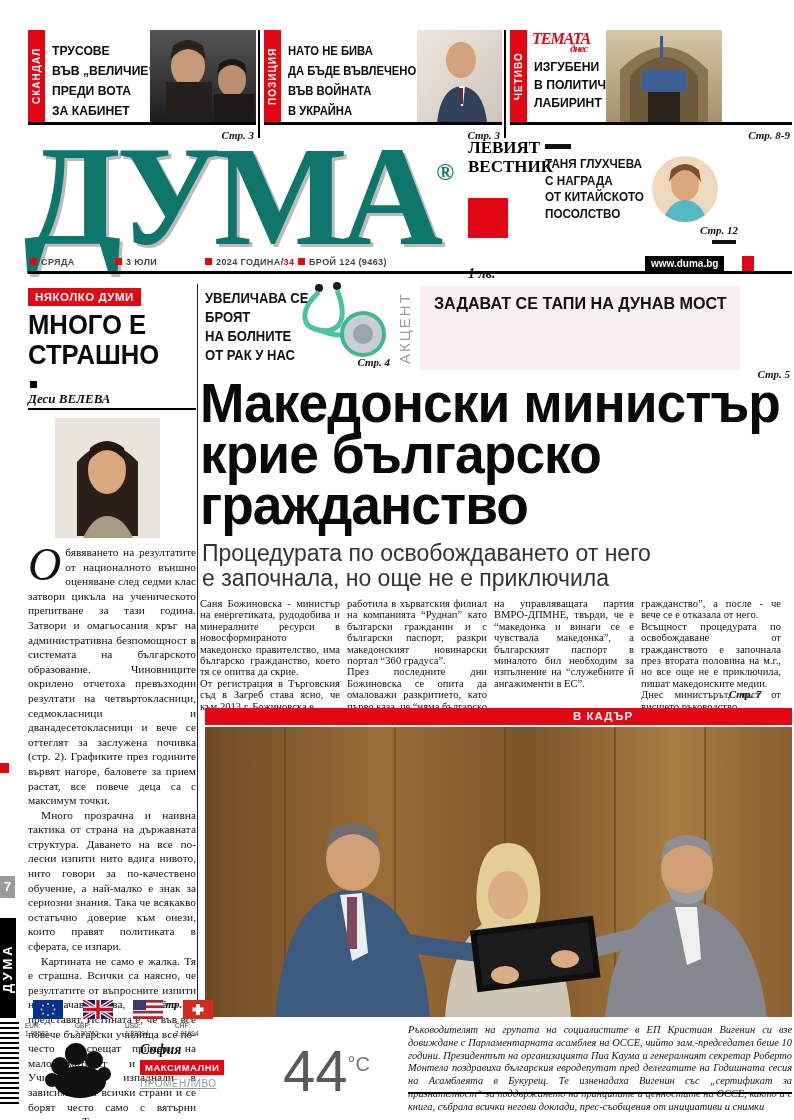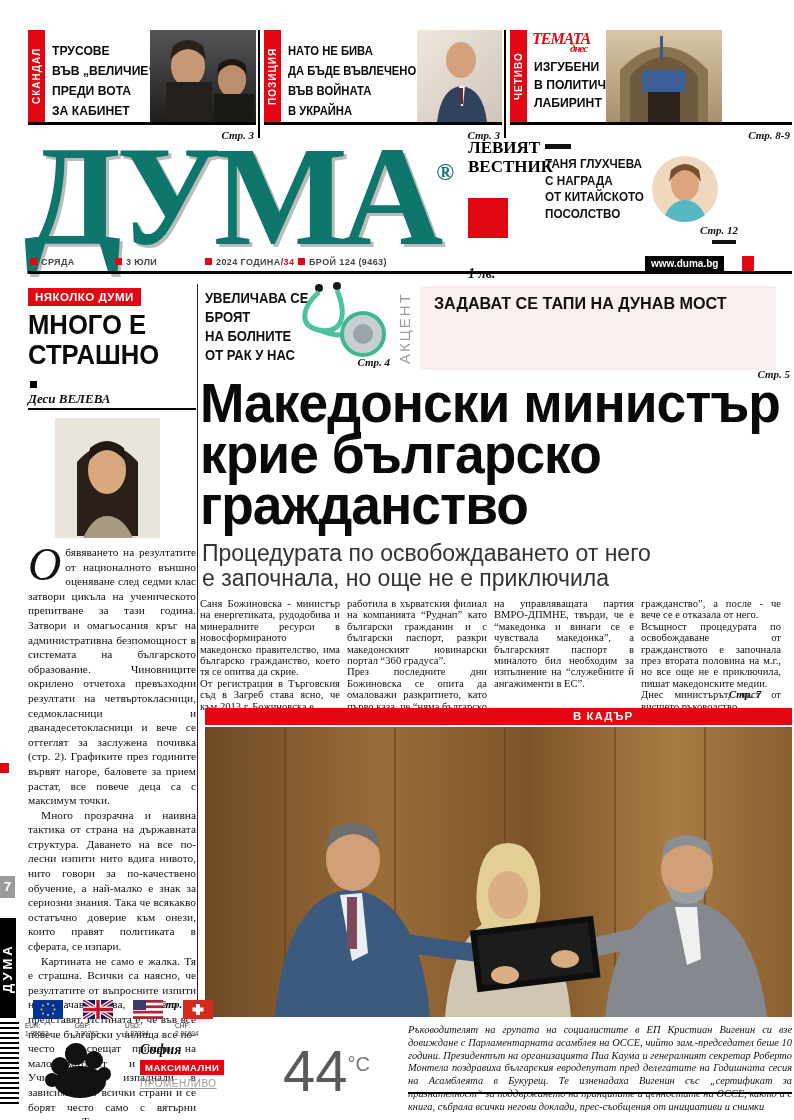--- a/index.html
+++ b/index.html
@@ -70,21 +70,21 @@
 
   
   .hl-title{position:absolute;left:205px;top:289px;font-weight:bold;font-size:14.5px;line-height:19px;
             transform:scaleX(.9);transform-origin:0 0;width:140px;}
   .steth{position:absolute;left:293px;top:282px;}
   .hl-page{position:absolute;left:330px;top:356px;width:60px;text-align:right;}
 
   
   .ak-label{position:absolute;left:396px;top:288px;height:80px;writing-mode:vertical-rl;
             transform:rotate(180deg);color:#9c9c9c;font-size:15px;letter-spacing:2px;text-align:center;}
-  .ak-box{position:absolute;left:420px;top:286px;width:356px;height:84px;background:#f8efee;}
+  .ak-box{position:absolute;left:420px;top:286px;width:320px;height:84px;background:#f8efee;}
   .ak-title{font-weight:bold;font-size:17px;margin:8px 0 3px 14px;transform:scaleX(.95);
             transform-origin:0 0;white-space:nowrap;}
   .ak-text{font-family:"Liberation Serif",serif;font-style:italic;font-size:12px;line-height:14.5px;
            margin:0 12px;text-indent:22px;text-align:justify;}
   .ak-page{position:absolute;left:700px;top:368px;width:90px;text-align:right;}
 
   
   .headline{position:absolute;left:200px;top:378px;font-weight:bold;font-size:55px;line-height:51px;
             letter-spacing:-1px;color:#0a0a0a;transform:scaleX(.97);transform-origin:0 0;width:103%;}
   .deck{position:absolute;left:202px;top:541px;font-size:23px;line-height:25px;color:#333;}

